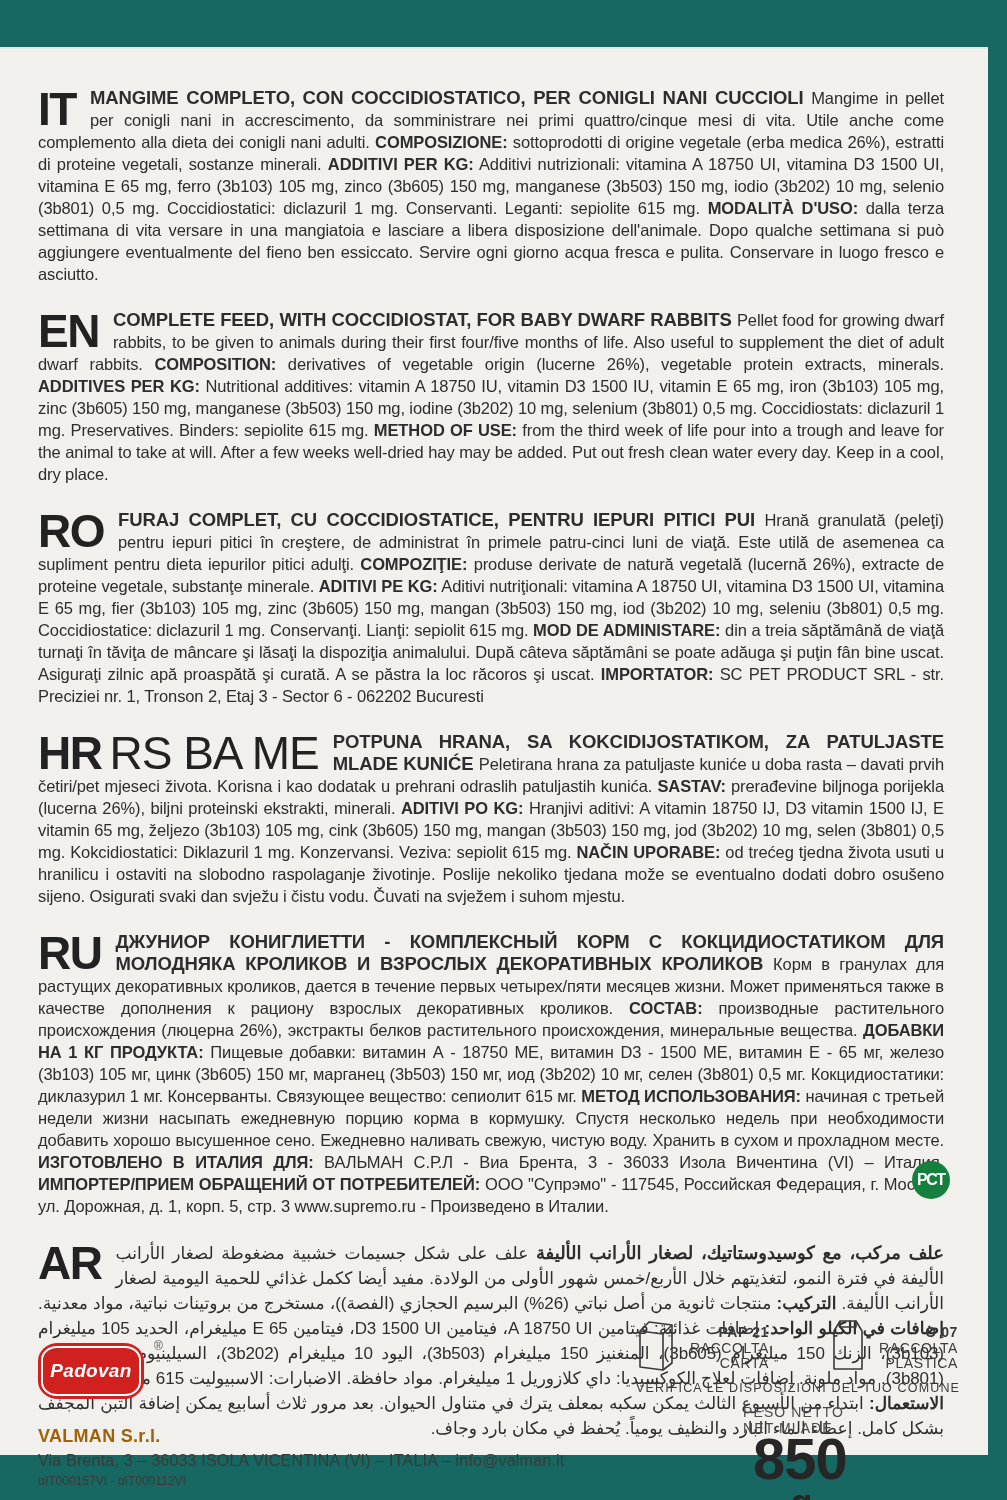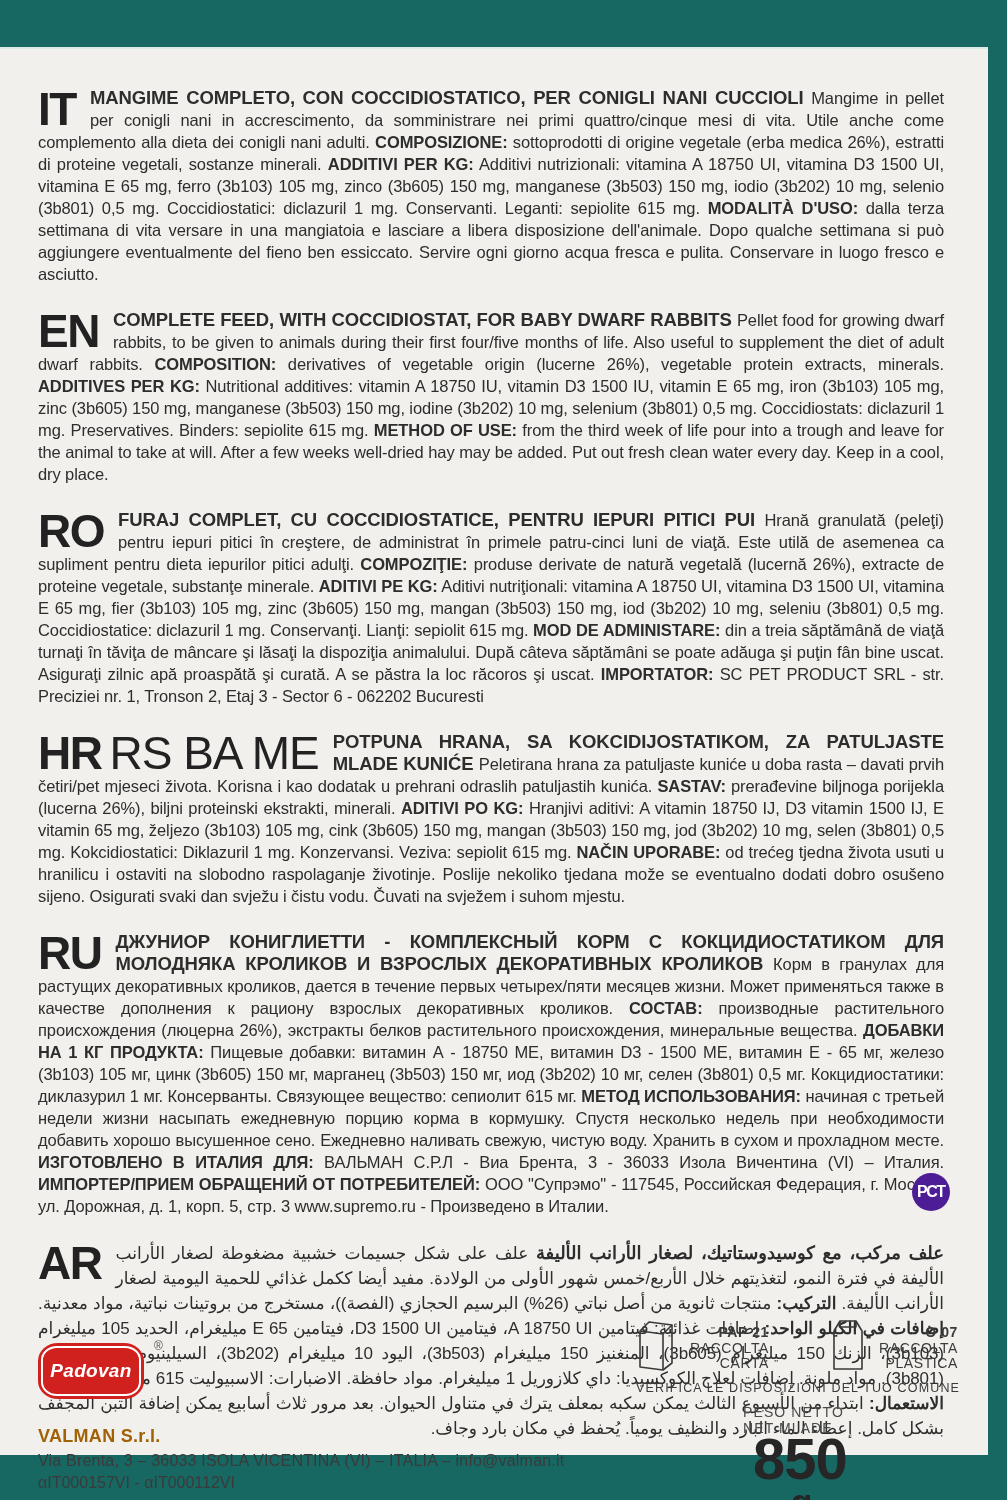--- a/index.html
+++ b/index.html
@@ -22,36 +22,36 @@
     float:left;font-size:46px;font-weight:bold;line-height:38px;
     letter-spacing:-1.5px;margin:3px 14px 2px 0;color:#222;white-space:nowrap;
   }
   .code .light{font-weight:400;letter-spacing:-1px;margin-left:8px;}
   .run-h{font-weight:bold;font-size:18.5px;}
   .run-b{font-weight:bold;}
   .sec.ar p.body{line-height:25px;font-size:17px;}
   .sec.ar .run-h{font-size:18px;}
   .sec-ru{position:relative;}
   .pct{
-    position:absolute;right:-6px;bottom:6px;width:38px;height:38px;border-radius:50%;
-    background:#4c1d95;color:#fff;display:flex;align-items:center;justify-content:center;
+    position:absolute;right:-6px;bottom:18px;width:38px;height:38px;border-radius:50%;
+    background:#15803d;color:#fff;display:flex;align-items:center;justify-content:center;
     font-weight:bold;font-size:16px;letter-spacing:-1px;
   }
   
   .footer-left{position:absolute;left:38px;top:1288px;width:560px;}
   .logo{
     width:106px;height:56px;background:#d0211f;border-radius:20px/18px;
     position:relative;display:flex;align-items:center;justify-content:center;margin-top:6px;
   }
   .logo-inner{position:absolute;inset:3px;border:2px solid #fff;border-radius:16px/14px;}
   .logo-text{position:relative;color:#fff;font-weight:bold;font-style:italic;font-size:19px;letter-spacing:0.3px;}
   .reg{position:absolute;left:116px;top:2px;font-size:12px;color:#555;}
   .company{margin-top:27px;font-weight:bold;font-size:18px;color:#a16207;letter-spacing:0.3px;}
   .addr{font-size:16px;color:#3a3a3a;margin-top:5px;letter-spacing:0.2px;}
-  .codes{font-size:16px;color:#3a3a3a;margin-top:4px;}
+  .codes{font-size:12px;color:#3a3a3a;margin-top:4px;}
   
   .footer-right{position:absolute;left:636px;top:1268px;width:322px;}
   .rec-row{display:flex;}
   .rec-group{display:flex;gap:14px;width:168px;align-items:flex-start;}
   .rec-group.g2{width:auto;margin-left:37px;}
   .rec-icon{flex:0 0 auto;margin-top:2px;}
   .rec-text{font-size:14px;line-height:15.5px;color:#3a3a3a;letter-spacing:0.6px;padding-top:8px;text-align:right;}
   .rec-code{font-weight:bold;}
   .verify{margin-top:9px;font-size:12.5px;letter-spacing:1.15px;color:#3a3a3a;white-space:nowrap;}
   .weight-row{margin-top:9px;display:flex;align-items:center;flex-direction:column;}

